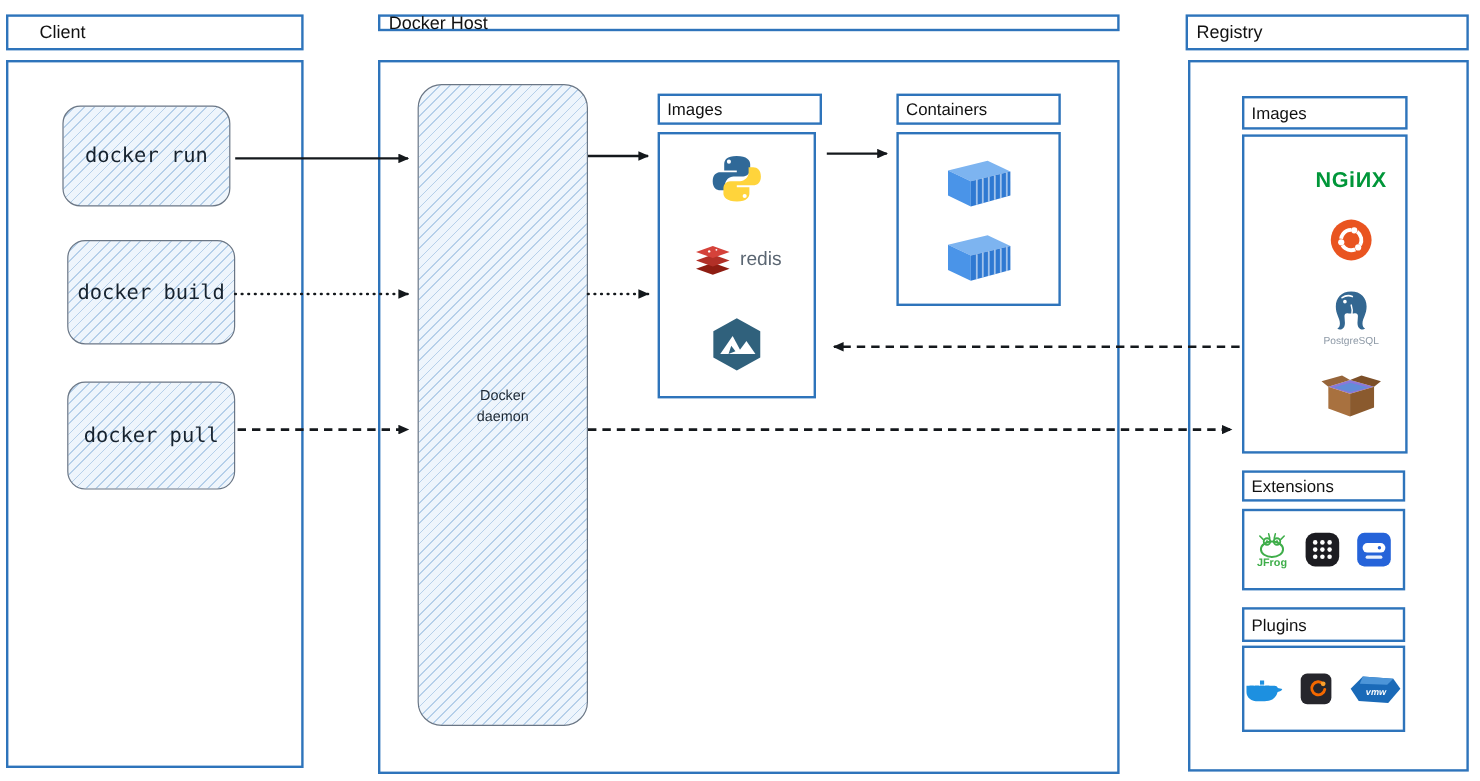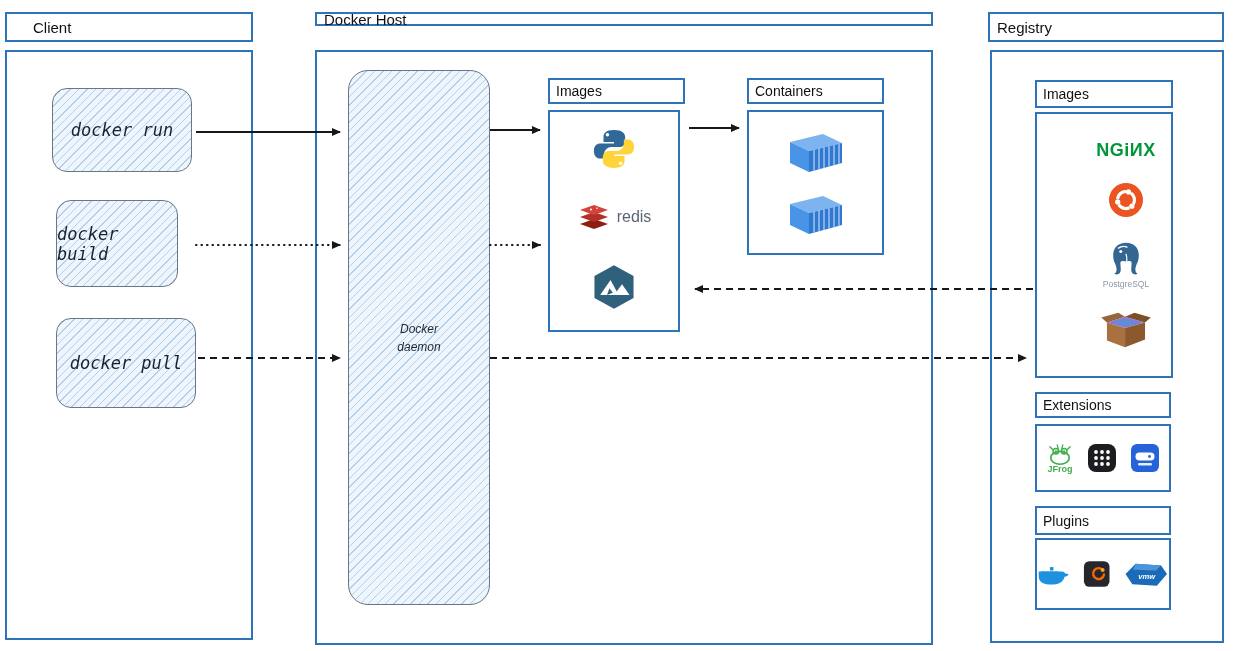--- a/index.html
+++ b/index.html
@@ -5,21 +5,21 @@
   html,body{margin:0;padding:0;background:#ffffff;}
   .stage{position:relative;width:1233px;height:651px;background:#fff;
          font-family:"Liberation Sans",sans-serif;color:#111;overflow:hidden;}
   .frame{position:absolute;border:2px solid #2e74bb;background:#fff;box-sizing:border-box;}
   .titlebar{position:absolute;border:2px solid #2e74bb;background:#fff;box-sizing:border-box;
             display:flex;align-items:center;padding-left:7px;font-size:15px;}
   .minibar{position:absolute;border:2px solid #2e74bb;background:#fff;box-sizing:border-box;
            display:flex;align-items:center;padding-left:6px;font-size:14px;}
   .hatch{background-color:#eef5fc;
          background-image:repeating-linear-gradient(135deg,rgba(125,170,215,.5) 0px,rgba(125,170,215,.5) 1px,transparent 1px,transparent 6px);
-         border:1.6px solid #6a7685;box-sizing:border-box;font-style:italic;}
+         border:1.6px solid #6a7685;box-sizing:border-box;}
   .cmd{position:absolute;border-radius:15px;display:flex;align-items:center;justify-content:center;
        font-family:"DejaVu Sans Mono","Liberation Mono",monospace;font-size:17px;color:#16222e;}
   .daemon{position:absolute;border-radius:20px;display:flex;align-items:center;justify-content:center;}
   .daemon-label{width:84px;text-align:center;font-size:12px;line-height:1.5;color:#1b2733;}
   .vcol{position:absolute;border:2px solid #2e74bb;background:#fff;box-sizing:border-box;
         display:flex;flex-direction:column;align-items:center;}
   .hrow{position:absolute;border:2px solid #2e74bb;background:#fff;box-sizing:border-box;
         display:flex;flex-direction:row;align-items:center;justify-content:center;gap:13px;}
   .img-host{justify-content:space-between;padding:16px 0 20px 0;}
   .img-reg{justify-content:space-evenly;padding:4px 0;}
@@ -38,21 +38,21 @@
 <div class="stage">
 
   <div class="titlebar" style="left:5px;top:12px;width:248px;height:30px;padding-left:26px;">
     <span>Client</span>
   </div>
   <div class="frame" style="left:5px;top:50px;width:248px;height:590px;"></div>
 
   <div class="cmd hatch" style="left:52px;top:88px;width:140px;height:84px;z-index:2;">
     <span>docker run</span>
   </div>
-  <div class="cmd hatch" style="left:56px;top:200px;width:122px;height:87px;z-index:2;">
+  <div class="cmd hatch" style="left:56px;top:200px;width:140px;height:87px;z-index:2;">
     <span>docker build</span>
   </div>
   <div class="cmd hatch" style="left:56px;top:318px;width:140px;height:90px;z-index:2;">
     <span>docker pull</span>
   </div>
 
   <div class="titlebar" style="left:315px;top:12px;width:618px;height:14px;">
     <span>Docker Host</span>
   </div>
   <div class="frame" style="left:315px;top:50px;width:618px;height:595px;"></div>

